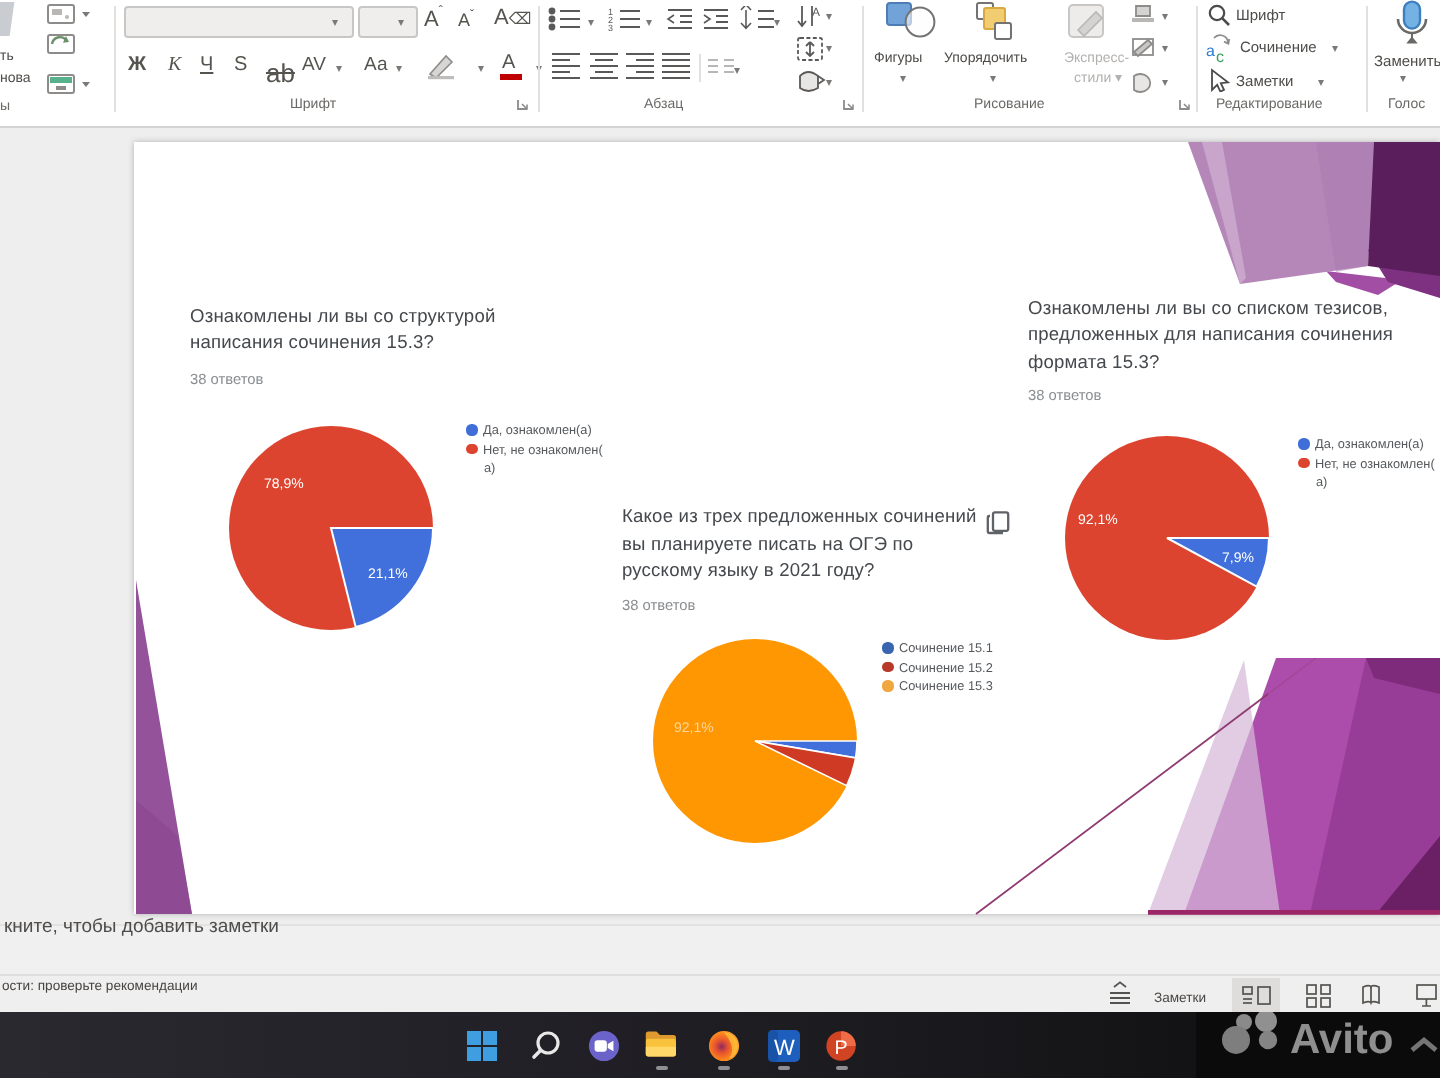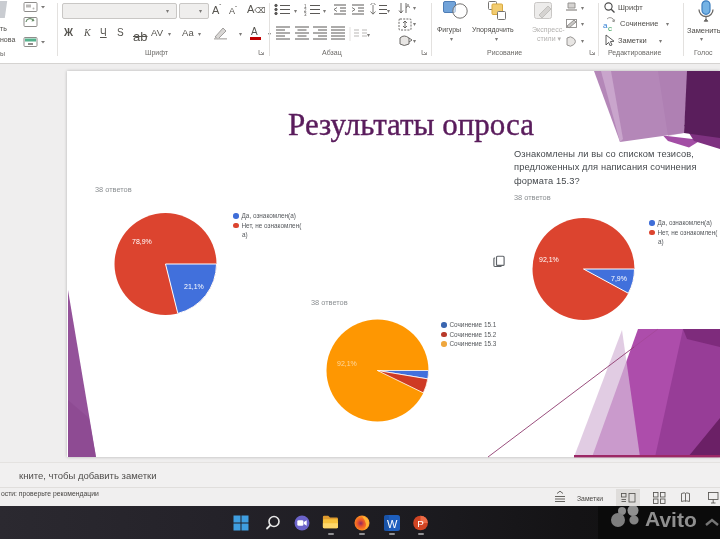--- a/index.html
+++ b/index.html
@@ -271,28 +271,28 @@
     <polygon points="638,329 720,329 720,457 592,457" fill="#AD4DAB"></polygon>
     <polygon points="683,329 720,329 720,457 655,457" fill="#973D97"></polygon>
     <polygon points="683,329 720,329 720,347 687,339" fill="#7E2B7C"></polygon>
     <polygon points="688,457 720,418 720,457" fill="#6B2066"></polygon>
     <polygon points="622,330 574,457 640,457" fill="rgb(213,185,216)" opacity="0.72"></polygon>
     <line x1="488" y1="457" x2="634" y2="347" stroke="#8E3B6F" stroke-width="0.9"></line>
     <line x1="634" y1="347" x2="658" y2="329" stroke="#8E3B6F" stroke-width="0.7" opacity="0.35"></line>
     <rect x="574" y="455" width="146" height="2.4" fill="#9C2766"></rect>
   </svg>
 
-  <div class="abs" style="left:281px;top:107px;width:260px;text-align:center;
-       font-family:'Liberation Serif',serif;font-size:31px;color:#5A1C5C;-webkit-text-stroke:0.4px #5A1C5C;">Результаты опроса</div>
-
+
+  <div class="q" style="left:95px;top:151.5px;width:220px;">Ознакомлены ли вы со структурой<br>написания сочинения 15.3?</div>
   <div class="ans" style="left:95px;top:185px;">38 ответов</div>
 
   <div class="q" style="left:514px;top:147.5px;width:220px;">Ознакомлены ли вы со списком тезисов,<br>предложенных для написания сочинения<br>формата 15.3?</div>
   <div class="ans" style="left:514px;top:193px;">38 ответов</div>
 
+  <div class="q" style="left:311px;top:252px;width:220px;">Какое из трех предложенных сочинений<br>вы планируете писать на ОГЭ по<br>русскому языку в 2021 году?</div>
   <div class="ans" style="left:311px;top:298px;">38 ответов</div>
 
   <div class="leg" style="left:233px;top:211px;width:75px;">
     <span class="dot" style="background:#3F6ED8"></span>Да, ознакомлен(а)<br>
     <span class="dot" style="background:#DC442F"></span>Нет, не ознакомлен(<br><span style="margin-left:9px">а)</span>
   </div>
   <div class="leg" style="left:649px;top:218px;width:75px;">
     <span class="dot" style="background:#3F6ED8"></span>Да, ознакомлен(а)<br>
     <span class="dot" style="background:#DC442F"></span>Нет, не ознакомлен(<br><span style="margin-left:9px">а)</span>
   </div>
@@ -319,21 +319,21 @@
     <path d="M377.5,370.5 L427.8,378.92 A51,51 0 0 1 423.34,392.86 Z" fill="#CE3A24" stroke="#fff" stroke-width="0.8"></path>
     <text x="337" y="366" font-size="7" fill="#fff" opacity="0.6">92,1%</text>
   </svg>
 
   <svg class="abs" style="left:492px;top:254px" width="14" height="15" viewBox="0 0 14 15">
     <rect x="4.5" y="2.2" width="7.6" height="9.2" rx="1" fill="none" stroke="#5f6368" stroke-width="1.15"></rect>
     <path d="M3 4 L2.6 4 Q1.9 4 1.9 4.8 L1.9 11.6 Q1.9 12.5 2.8 12.5 L9.5 12.5" fill="none" stroke="#5f6368" stroke-width="1.15"></path>
   </svg>
 
   <div id="notesbar"></div>
-  <div class="abs" style="left:2px;top:470px;font-size:9.5px;color:#4f4d4b;margin-left:17px;">кните, чтобы добавить заметки</div>
+  <div class="abs" style="left:2px;top:458px;font-size:9.5px;color:#4f4d4b;">кните, чтобы добавить заметки</div>
   <div id="statusbar"></div>
   <div class="abs" style="left:1px;top:490px;font-size:6.8px;color:#474542;">ости: проверьте рекомендации</div>
 
   <svg class="abs" style="left:550px;top:488px" width="170px" height="18" viewBox="0 0 170 18">
     <g stroke="#55534F" stroke-width="0.9" fill="none">
       <path d="M5 8.5 l10 0 M5 11 l10 0 M5 13.5 l10 0 M7 5.5 l3 -2.3 l3 2.3"></path>
     </g>
     <text x="27" y="13" font-size="6.8" fill="#4A4845">Заметки</text>
     <rect x="66" y="1" width="24" height="17" fill="#DFDDDB"></rect>
     <g stroke="#55534F" stroke-width="0.85" fill="none">

